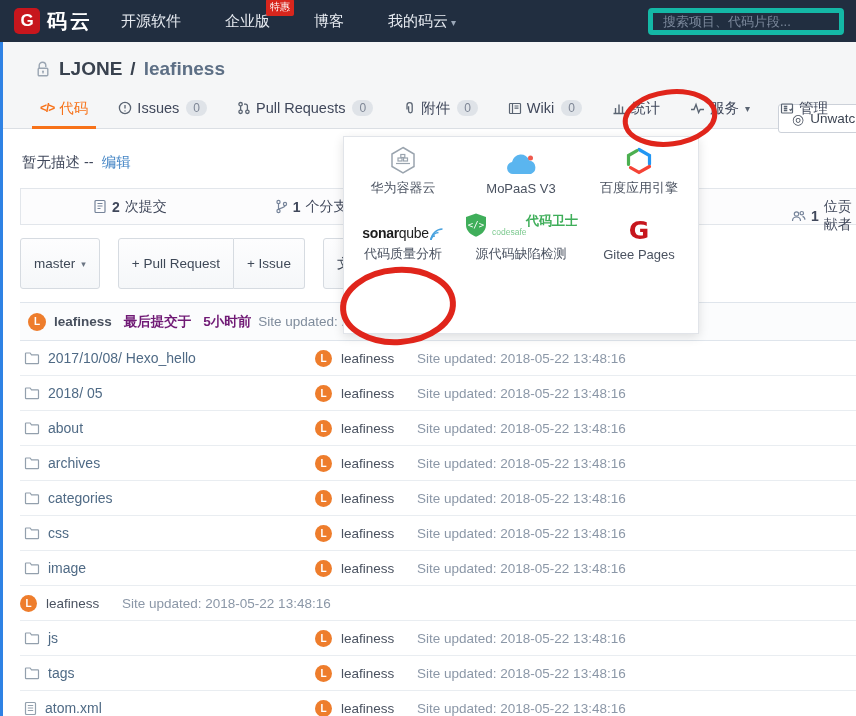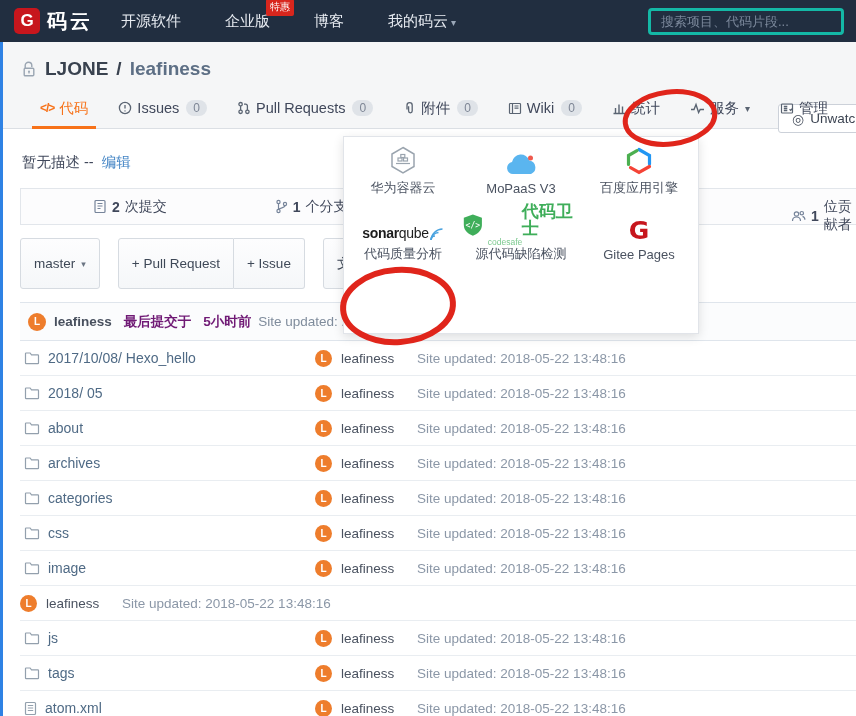--- a/index.html
+++ b/index.html
@@ -8,29 +8,29 @@
 
   
   .navbar { height:42px; background:#212e40; display:flex; align-items:center; padding:0 12px 0 14px; position:relative; z-index:5; }
   .logo { display:flex; align-items:center; gap:7px; margin-right:28px; cursor:pointer; }
   .logo-g { width:26px; height:26px; background:#c7161d; border-radius:5px; color:#fff; font-weight:bold; font-size:17px; display:flex; align-items:center; justify-content:center; }
   .logo-txt { color:#fff; font-size:20px; font-weight:bold; letter-spacing:3px; }
   .nav-links { display:flex; align-items:center; gap:44px; }
   .nav-link { color:#e7ebf1; font-size:15px; cursor:pointer; position:relative; white-space:nowrap; }
   .nav-badge { position:absolute; top:-13px; right:-24px; background:#d8261d; color:#fff; font-size:10px; padding:1px 4px 2px; border-radius:2px; }
   .nav-caret { font-size:10px; color:#9aa7b8; margin-left:3px; }
-  .nav-search { margin-left:auto; width:196px; height:27px; background:transparent; border:3px solid #14b8a6; border-radius:4px; color:#aeb9c7; font-size:13px; padding:0 10px; outline:none; }
+  .nav-search { margin-left:auto; width:196px; height:27px; background:transparent; border:5px solid #14b8a6; border-radius:4px; color:#aeb9c7; font-size:13px; padding:0 10px; outline:none; }
   .nav-search::placeholder { color:#7b889b; }
 
   
   .left-stripe { position:absolute; left:0; top:42px; width:3px; height:674px; background:#2f82e4; z-index:40; }
 
   
   .repo-header { background:#f5f6f7; position:relative; }
-  .title-row { padding:16px 20px 8px 22px; display:flex; align-items:center; gap:8px; }
+  .title-row { padding:16px 20px 8px 36px; display:flex; align-items:center; gap:8px; }
   .lock-icon { color:#9aa5b2; display:flex; }
   .repo-owner { font-size:19px; font-weight:bold; color:#39424f; }
   .repo-sep { font-size:19px; font-weight:bold; color:#39424f; }
   .repo-name { font-size:19px; font-weight:600; color:#5d6f85; }
   .unwatch-btn { position:absolute; top:62px; left:778px; height:29px; background:#fff; border:1px solid #ccd1d9; border-radius:3px; font-size:13.5px; color:#3c4452; padding:0 13px; display:flex; align-items:center; gap:6px; cursor:pointer; white-space:nowrap; }
   .eye-glyph { font-size:14px; color:#4a5260; }
 
   
   .tabs { display:flex; align-items:stretch; height:41px; padding-left:38px; gap:26px; border-bottom:1px solid #dbdfe4; background:#f5f6f7; }
   .tab { display:flex; align-items:center; gap:5px; font-size:14.5px; color:#40485b; cursor:pointer; position:relative; padding:0 2px; white-space:nowrap; }
@@ -81,21 +81,21 @@
   
   .services-menu { position:absolute; left:343px; top:136px; width:356px; height:198px; background:#fff; border:1px solid #e1e4e9; box-shadow:0 3px 10px rgba(0,0,0,.12); z-index:20; display:grid; grid-template-columns:repeat(3,118px); grid-auto-rows:66px; padding-top:0; }
   .svc-item { display:flex; flex-direction:column; align-items:center; justify-content:center; gap:4px; cursor:pointer; }
   .svc-ico { height:32px; display:flex; align-items:flex-end; justify-content:center; }
   .svc-label { font-size:13px; color:#4a5260; white-space:nowrap; }
   .sonar-logo { display:flex; align-items:flex-end; }
   .sonar-bold { font-weight:bold; color:#1c1c1c; font-size:14px; letter-spacing:-.3px; }
   .sonar-reg { color:#1c1c1c; font-size:14px; letter-spacing:-.3px; }
   .codesafe { display:flex; align-items:center; gap:4px; }
   .codesafe-txt { display:flex; flex-direction:column; line-height:1; }
-  .codesafe-title { color:#3fae5a; font-size:17px; font-weight:bold;margin-left:34px; }
+  .codesafe-title { color:#3fae5a; font-size:13px; font-weight:bold;margin-left:34px; }
   .codesafe-sub { color:#7cc98f; font-size:8.5px; margin-top:1px; }
   .gitee-g { color:#c7161d; font-weight:900; font-size:25px; line-height:1; font-family:"DejaVu Sans",sans-serif; }
 
   
   .annot { position:absolute; left:0; top:0; width:856px; height:716px; z-index:30; pointer-events:none; }
 </style>
 </head>
 <body>
 
 <div class="navbar">

